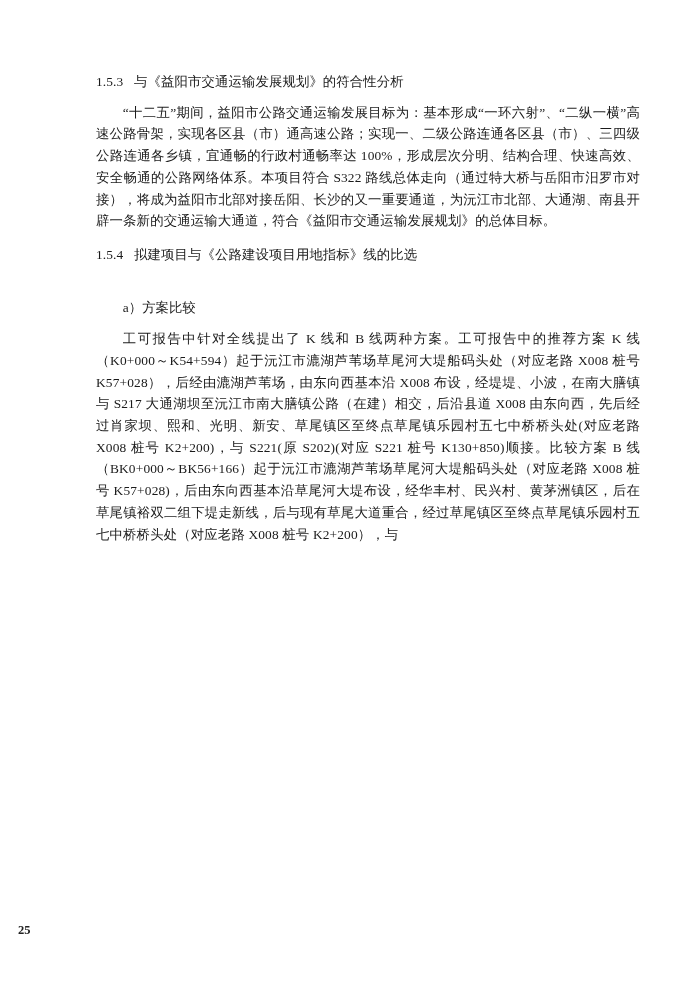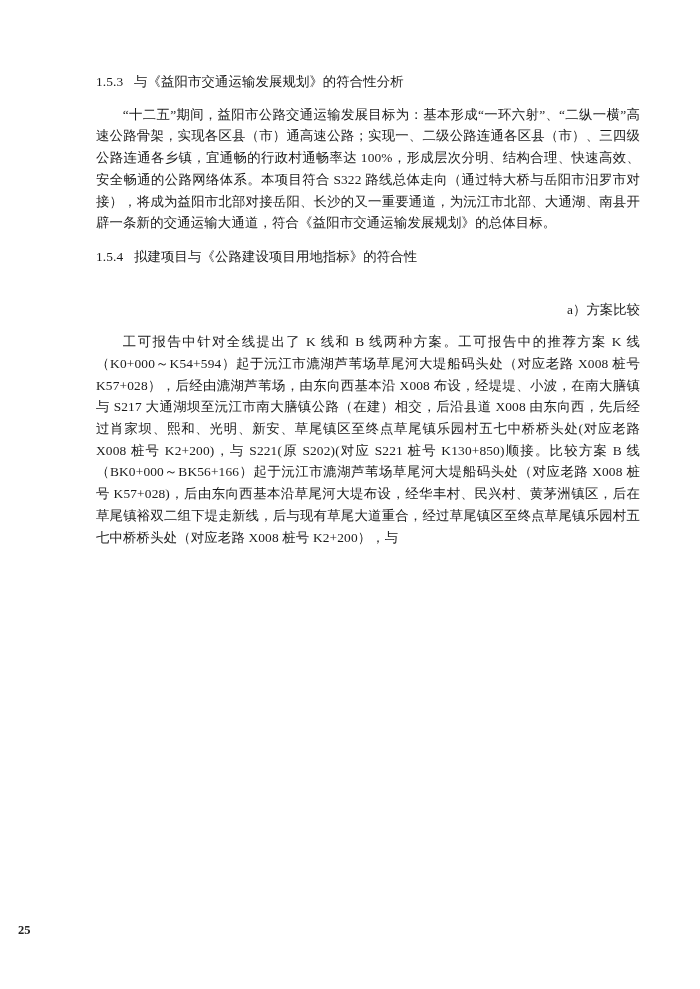--- a/index.html
+++ b/index.html
@@ -35,38 +35,37 @@
   .heading-num {
     display: inline-block;
     min-width: 38px;
   }
   .heading-bold {
     font-weight: bold;
   }
   p.body-par {
     font-size: 13.4px;
     line-height: 1.62;
-    margin: 11px 0 2px 0;
+    margin: 0 0 2px 0;
     text-align: justify;
     text-justify: inter-ideograph;
     text-indent: 2em;
     letter-spacing: 0.15px;
   }
   .gap-md { height: 11px; }
   sup {
     font-size: 9px;
     vertical-align: super;
     line-height: 0;
   }
   .sub-sub {
     font-size: 13.4px;
     line-height: 1.6;
-    margin: 0 0 2px 0;
+    margin: 0 0 10px 0;
     text-indent: 2em;
-    text-align: right;
   }
   .footer {
     position: absolute;
     left: 0;
     right: 0;
     bottom: 36px;
     text-align: left;
     font-size: 12.5px;
     color: #222;
     font-family: "Liberation Serif", serif;
@@ -81,21 +80,21 @@
 
     <div class="heading">
       <span class="heading-num">1.5.3</span><span>与《益阳市交通运输发展规划》的符合性分析</span>
     </div>
 
     <p class="body-par">“十二五”期间，益阳市公路交通运输发展目标为：基本形成“一环六射”、“二纵一横”高速公路骨架，实现各区县（市）通高速公路；实现一、二级公路连通各区县（市）、三四级公路连通各乡镇，宜通畅的行政村通畅率达 100%，形成层次分明、结构合理、快速高效、安全畅通的公路网络体系。本项目符合 S322 路线总体走向（通过特大桥与岳阳市汨罗市对接），将成为益阳市北部对接岳阳、长沙的又一重要通道，为沅江市北部、大通湖、南县开辟一条新的交通运输大通道，符合《益阳市交通运输发展规划》的总体目标。</p>
 
     <div class="gap-md"></div>
 
     <div class="heading">
-      <span class="heading-num">1.5.4</span><span>拟建项目与《公路建设项目用地指标》的符合性</span>
+      <span class="heading-num">1.5.4</span><span>拟建项目与《公路建设项目用地指标》线的比选</span>
     </div>
 
 
     <div class="gap-md"></div>
 
 
 
     <div class="gap-md"></div>
 
 

